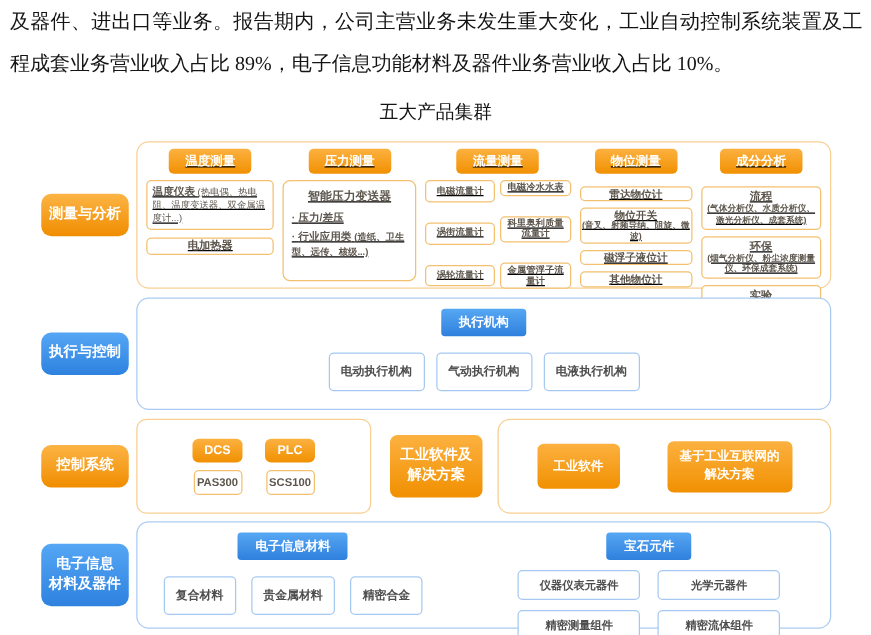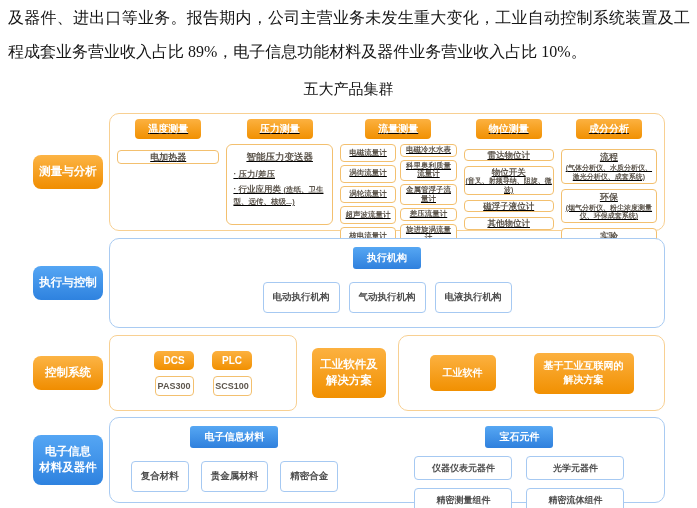--- a/index.html
+++ b/index.html
@@ -39,21 +39,21 @@
   .tbox{padding:3px 4px;font-size:7.5px;line-height:1.35;}
   .tbox .bt{font-size:8.5px;font-weight:bold;}
   .heater{margin-top:6px;height:14px;display:flex;align-items:center;justify-content:center;
           font-size:9px;font-weight:bold;}
   .pcard{flex:1;padding:4px 6px;border-radius:6px;}
   .pcard .t{text-align:center;font-size:9.5px;font-weight:bold;margin:2px 0 5px;}
   .bullet{font-size:8.5px;font-weight:bold;margin:4px 0;line-height:1.35;}
   .bullet::before{content:"· ";}
   .bullet .nt{font-size:7.5px;}
   .flow{display:flex;gap:4px;flex:1;}
-  .fcol{flex:1;display:flex;flex-direction:column;gap:3px;min-width:0;}
+  .fcol{flex:1;display:flex;flex-direction:column;gap:16px;min-width:0;}
   .fbox{flex:1;display:flex;align-items:center;justify-content:center;text-align:center;
         font-size:7.5px;font-weight:bold;line-height:1.15;padding:1px;}
   .lcol{gap:5px;}
   .lbox{display:flex;flex-direction:column;align-items:center;justify-content:center;
         text-align:center;font-size:8.5px;font-weight:bold;line-height:1.2;}
   .l1{flex:18 0 0}.l2{flex:26 0 0}.l3{flex:18 0 0}.l4{flex:18 0 0}
   .lbox .n{font-size:7px;font-weight:bold;}
   .acol{gap:5px;}
   .abox2{flex:1;display:flex;flex-direction:column;align-items:center;justify-content:center;
          text-align:center;padding:1px 2px;}
@@ -97,20 +97,24 @@
   <div class="fig-title">五大产品集群</div>
 
   <div class="diagram">
 
     <div class="row r1">
       <div class="side o">测量与分析</div>
       <div class="cont oc">
 
         <div class="col c1">
           <div class="hdr obtn">温度测量</div>
+          <div class="tbox wo">
+            <span class="bt">温度仪表</span>
+            <span class="nt">(热电偶、热电阻、温度变送器、双金属温度计...)</span>
+          </div>
           <div class="heater wo">电加热器</div>
         </div>
 
         <div class="col c2">
           <div class="hdr obtn">压力测量</div>
           <div class="pcard wo">
             <div class="t">智能压力变送器</div>
             <div class="bullet">压力/差压</div>
             <div class="bullet">
               <span>行业应用类</span>

